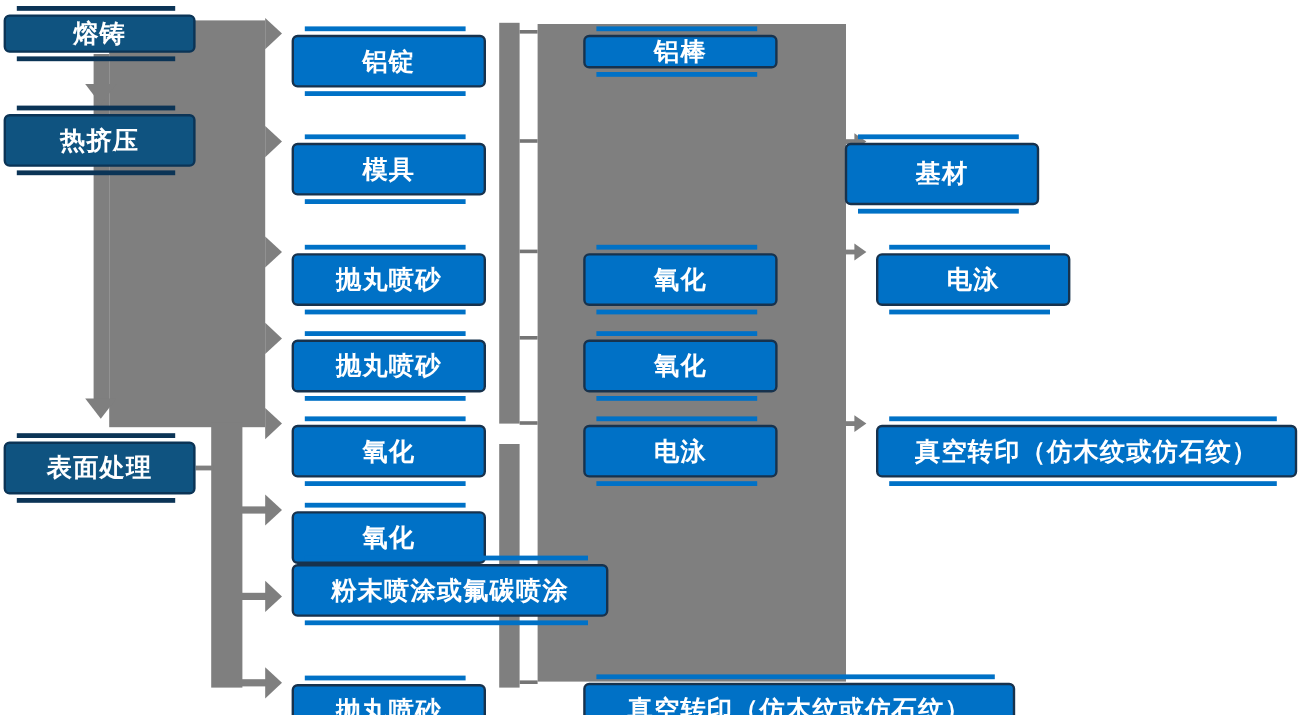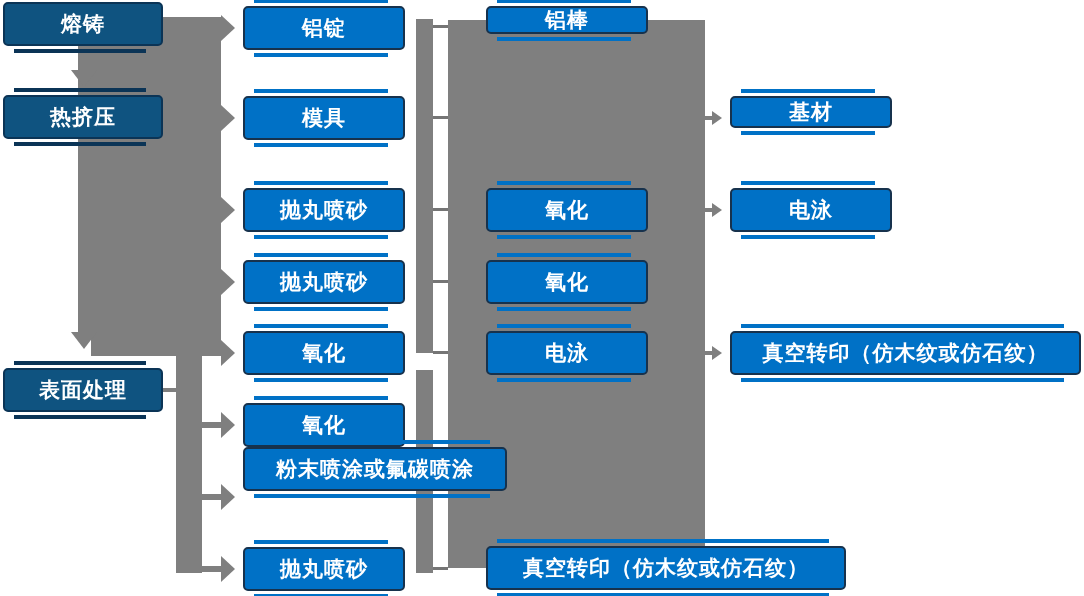--- a/index.html
+++ b/index.html
@@ -15,21 +15,21 @@
     position:absolute;
     display:flex;align-items:center;justify-content:center;
     box-sizing:border-box;
     color:#ffffff;
     font-size:21px;font-weight:bold;
     letter-spacing:1px;
     border-radius:5px;
     z-index:3;
     white-space:nowrap;
   }
-  .box.bright{background:#0071C6;border:2px solid #17324D;--bar:#0071C6;}
+  .box.bright{background:#0071C6;border:2px solid #17324D;margin-top:23px;--bar:#0071C6;}
   .box.dark{background:#0F5380;border:2px solid #0B3456;--bar:#0B3456;}
   
   .box::before,.box::after{
     content:"";position:absolute;left:9px;right:15px;height:4px;
     background:var(--bar);
   }
   .box::before{top:-9px;}
   .box::after{bottom:-9px;}
   
   .g{position:absolute;background:#7F7F7F;z-index:1;}
@@ -90,36 +90,36 @@
 
   <div class="g" style="left:448px;top:20px;width:257px;height:548px"></div>
 
   <div class="g" style="left:705px;top:116px;width:8px;height:4px"></div>
   <div class="arr-right-sm" style="left:712px;top:111px"></div>
   <div class="g" style="left:705px;top:208px;width:8px;height:4px"></div>
   <div class="arr-right-sm" style="left:712px;top:203px"></div>
   <div class="g" style="left:705px;top:351px;width:8px;height:4px"></div>
   <div class="arr-right-sm" style="left:712px;top:346px"></div>
 
-  <div class="box dark" style="left:3px;top:2px;width:160px;height:44px">熔铸</div>
+  <div class="box dark" style="left:3px;top:12px;width:160px;height:32px">熔铸</div>
   <div class="box dark" style="left:3px;top:95px;width:160px;height:44px">热挤压</div>
   <div class="box dark" style="left:3px;top:368px;width:160px;height:44px">表面处理</div>
 
   <div class="box bright" style="left:243px;top:6px;width:162px;height:44px">铝锭</div>
   <div class="box bright" style="left:243px;top:96px;width:162px;height:44px">模具</div>
   <div class="box bright" style="left:243px;top:188px;width:162px;height:44px">抛丸喷砂</div>
   <div class="box bright" style="left:243px;top:260px;width:162px;height:44px">抛丸喷砂</div>
   <div class="box bright" style="left:243px;top:331px;width:162px;height:44px">氧化</div>
   <div class="box bright" style="left:243px;top:403px;width:162px;height:44px">氧化</div>
   <div class="box bright" style="left:243px;top:447px;width:264px;height:44px">粉末喷涂或氟碳喷涂</div>
   <div class="box bright" style="left:243px;top:547px;width:162px;height:44px">抛丸喷砂</div>
 
   <div class="box bright" style="left:486px;top:6px;width:162px;height:28px">铝棒</div>
   <div class="box bright" style="left:486px;top:188px;width:162px;height:44px">氧化</div>
   <div class="box bright" style="left:486px;top:260px;width:162px;height:44px">氧化</div>
   <div class="box bright" style="left:486px;top:331px;width:162px;height:44px">电泳</div>
   <div class="box bright" style="left:486px;top:546px;width:360px;height:44px">真空转印（仿木纹或仿石纹）</div>
 
-  <div class="box bright" style="left:730px;top:96px;width:162px;height:32px">基材</div>
+  <div class="box bright" style="left:704px;top:96px;width:162px;height:52px">基材</div>
   <div class="box bright" style="left:730px;top:188px;width:162px;height:44px">电泳</div>
   <div class="box bright" style="left:730px;top:331px;width:351px;height:44px">真空转印（仿木纹或仿石纹）</div>
 
 </div>
 
 </body></html>

